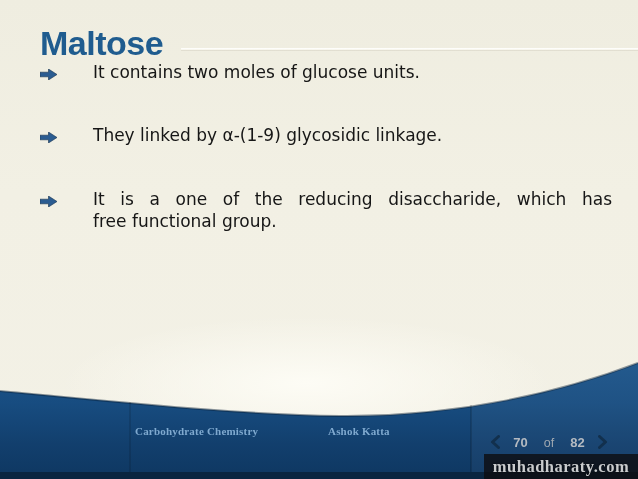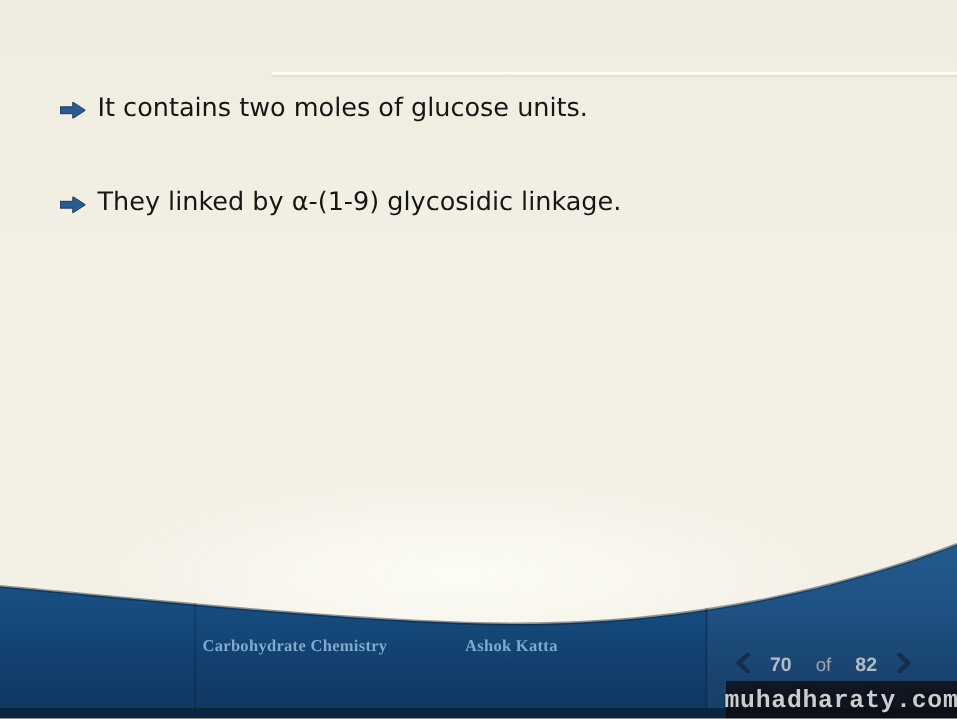--- a/index.html
+++ b/index.html
@@ -29,34 +29,34 @@
   .bullets{position:absolute;left:40px;top:61px;width:574px;}
   .bullet{display:flex;align-items:flex-start;}
   .bullet-1{margin-bottom:40px;}
   .bullet-2{margin-bottom:41px;}
   .arrow-wrap{flex:0 0 25px;padding-top:5px;}
   .bullet-text{
     width:547px;
     font-family:"DejaVu Sans",sans-serif;
     font-size:17px;line-height:22px;color:#161616;
   }
-  .line{display:block;}
+  .line{display:block;margin-left:28px;}
   .line:empty{display:none;}
   .line.justified{text-align:justify;text-align-last:justify;}
 
   
   .footer-svg{position:absolute;left:0;bottom:0;width:638px;height:124px;display:block;}
   .footer-label{
     position:absolute;
     font-size:11px;font-weight:700;color:#7fa9cf;
     letter-spacing:0.2px;
     font-family:Liberation Serif, serif;
   }
   .course{left:135px;top:425px;}
-  .author{left:310px;top:425px;text-align:center;}
+  .author{left:328px;top:425px;text-align:center;}
 
   .pager{
     position:absolute;left:488px;top:433px;width:122px;height:18px;
     display:flex;align-items:center;justify-content:space-between;
   }
   .pager-nums{display:flex;align-items:baseline;gap:16px;}
   .page-num{font-size:13px;font-weight:700;color:#b4bac1;}
   .page-of{font-size:12.5px;color:#9fa8b0;}
   .chev-btn{width:14px;height:14px;cursor:pointer;background:none;border:none;padding:0;display:flex;align-items:center;justify-content:center;}
 
@@ -64,28 +64,29 @@
   .watermark{
     position:absolute;left:484px;right:0;top:454px;bottom:0;
     background:rgba(13,13,17,0.82);
     display:flex;align-items:center;justify-content:center;
     cursor:pointer;
   }
   .watermark-text{
     font-size:16.5px;font-weight:700;color:#caccce;
     letter-spacing:0.5px;
     text-shadow:0 0 2px rgba(0,0,0,0.6);
-    font-family:Liberation Mono, monospace;
+    font-family:Liberation Serif, serif;
   }
 </style>
 </head>
 <body>
 
 <div class="slide">
 
+  <div class="title">Maltose</div>
   <div class="title-rule"></div>
 
   <div class="bullets">
 
     <div class="bullet bullet-1">
       <span class="arrow-wrap">
         <svg width="17" height="11" viewBox="0 0 17 11">
             <path d="M0,3.2 h8.5 v-3.2 l8.5,5.5 l-8.5,5.5 v-3.2 h-8.5 z" fill="#2b5c91" stroke="#17324f" stroke-width="0.6"></path>
           </svg>
       </span>
@@ -100,20 +101,31 @@
         <svg width="17" height="11" viewBox="0 0 17 11">
             <path d="M0,3.2 h8.5 v-3.2 l8.5,5.5 l-8.5,5.5 v-3.2 h-8.5 z" fill="#2b5c91" stroke="#17324f" stroke-width="0.6"></path>
           </svg>
       </span>
       <span class="bullet-text">
         <span class="line">They linked by α-(1-9) glycosidic linkage.</span>
 
       </span>
     </div>
 
+    <div class="bullet bullet-3">
+      <span class="arrow-wrap">
+        <svg width="17" height="11" viewBox="0 0 17 11">
+            <path d="M0,3.2 h8.5 v-3.2 l8.5,5.5 l-8.5,5.5 v-3.2 h-8.5 z" fill="#2b5c91" stroke="#17324f" stroke-width="0.6"></path>
+          </svg>
+      </span>
+      <span class="bullet-text">
+        <span class="line justified">It is a one of the reducing disaccharide, which has</span>
+        <span class="line">free functional group.</span>
+      </span>
+    </div>
 
   </div>
 
   <svg class="footer-svg" viewBox="0 0 638 124">
     <defs>
       <linearGradient id="fg" x1="0" y1="0" x2="0" y2="1">
         <stop offset="0%" stop-color="#1b548a"></stop>
         <stop offset="35%" stop-color="#174c80"></stop>
         <stop offset="70%" stop-color="#123f6d"></stop>
         <stop offset="100%" stop-color="#0e3761"></stop>

